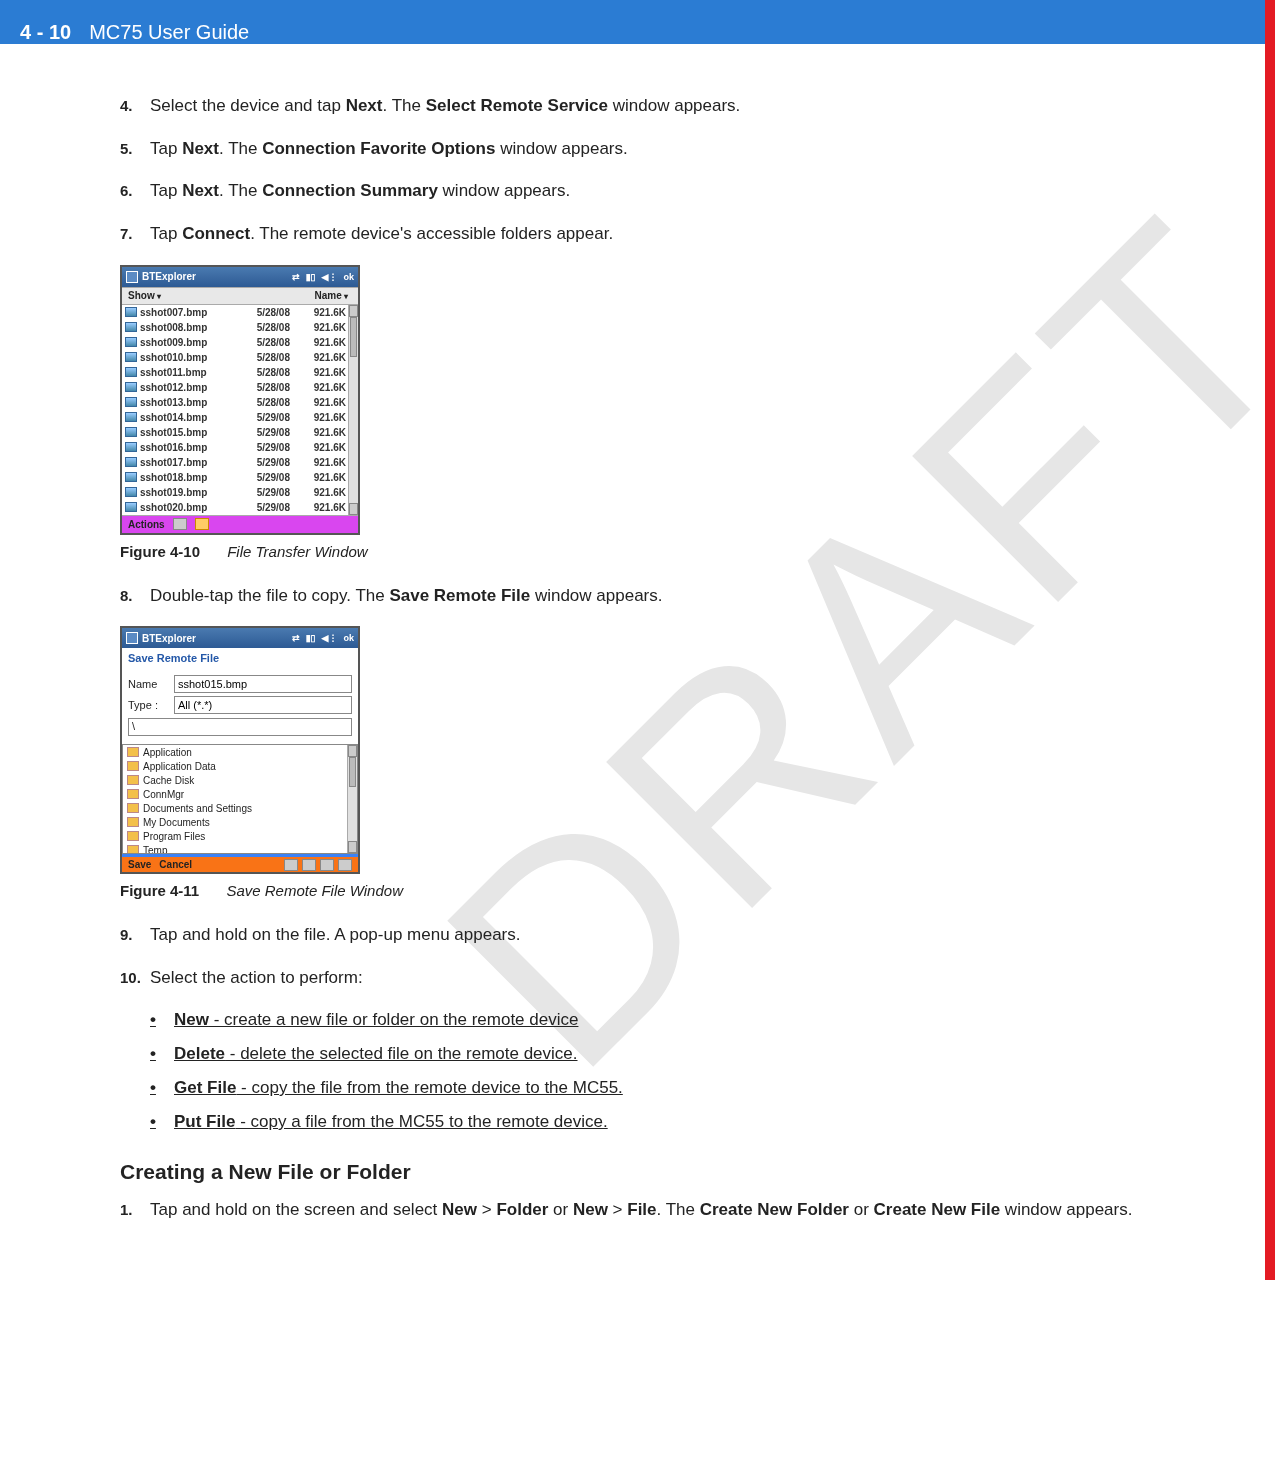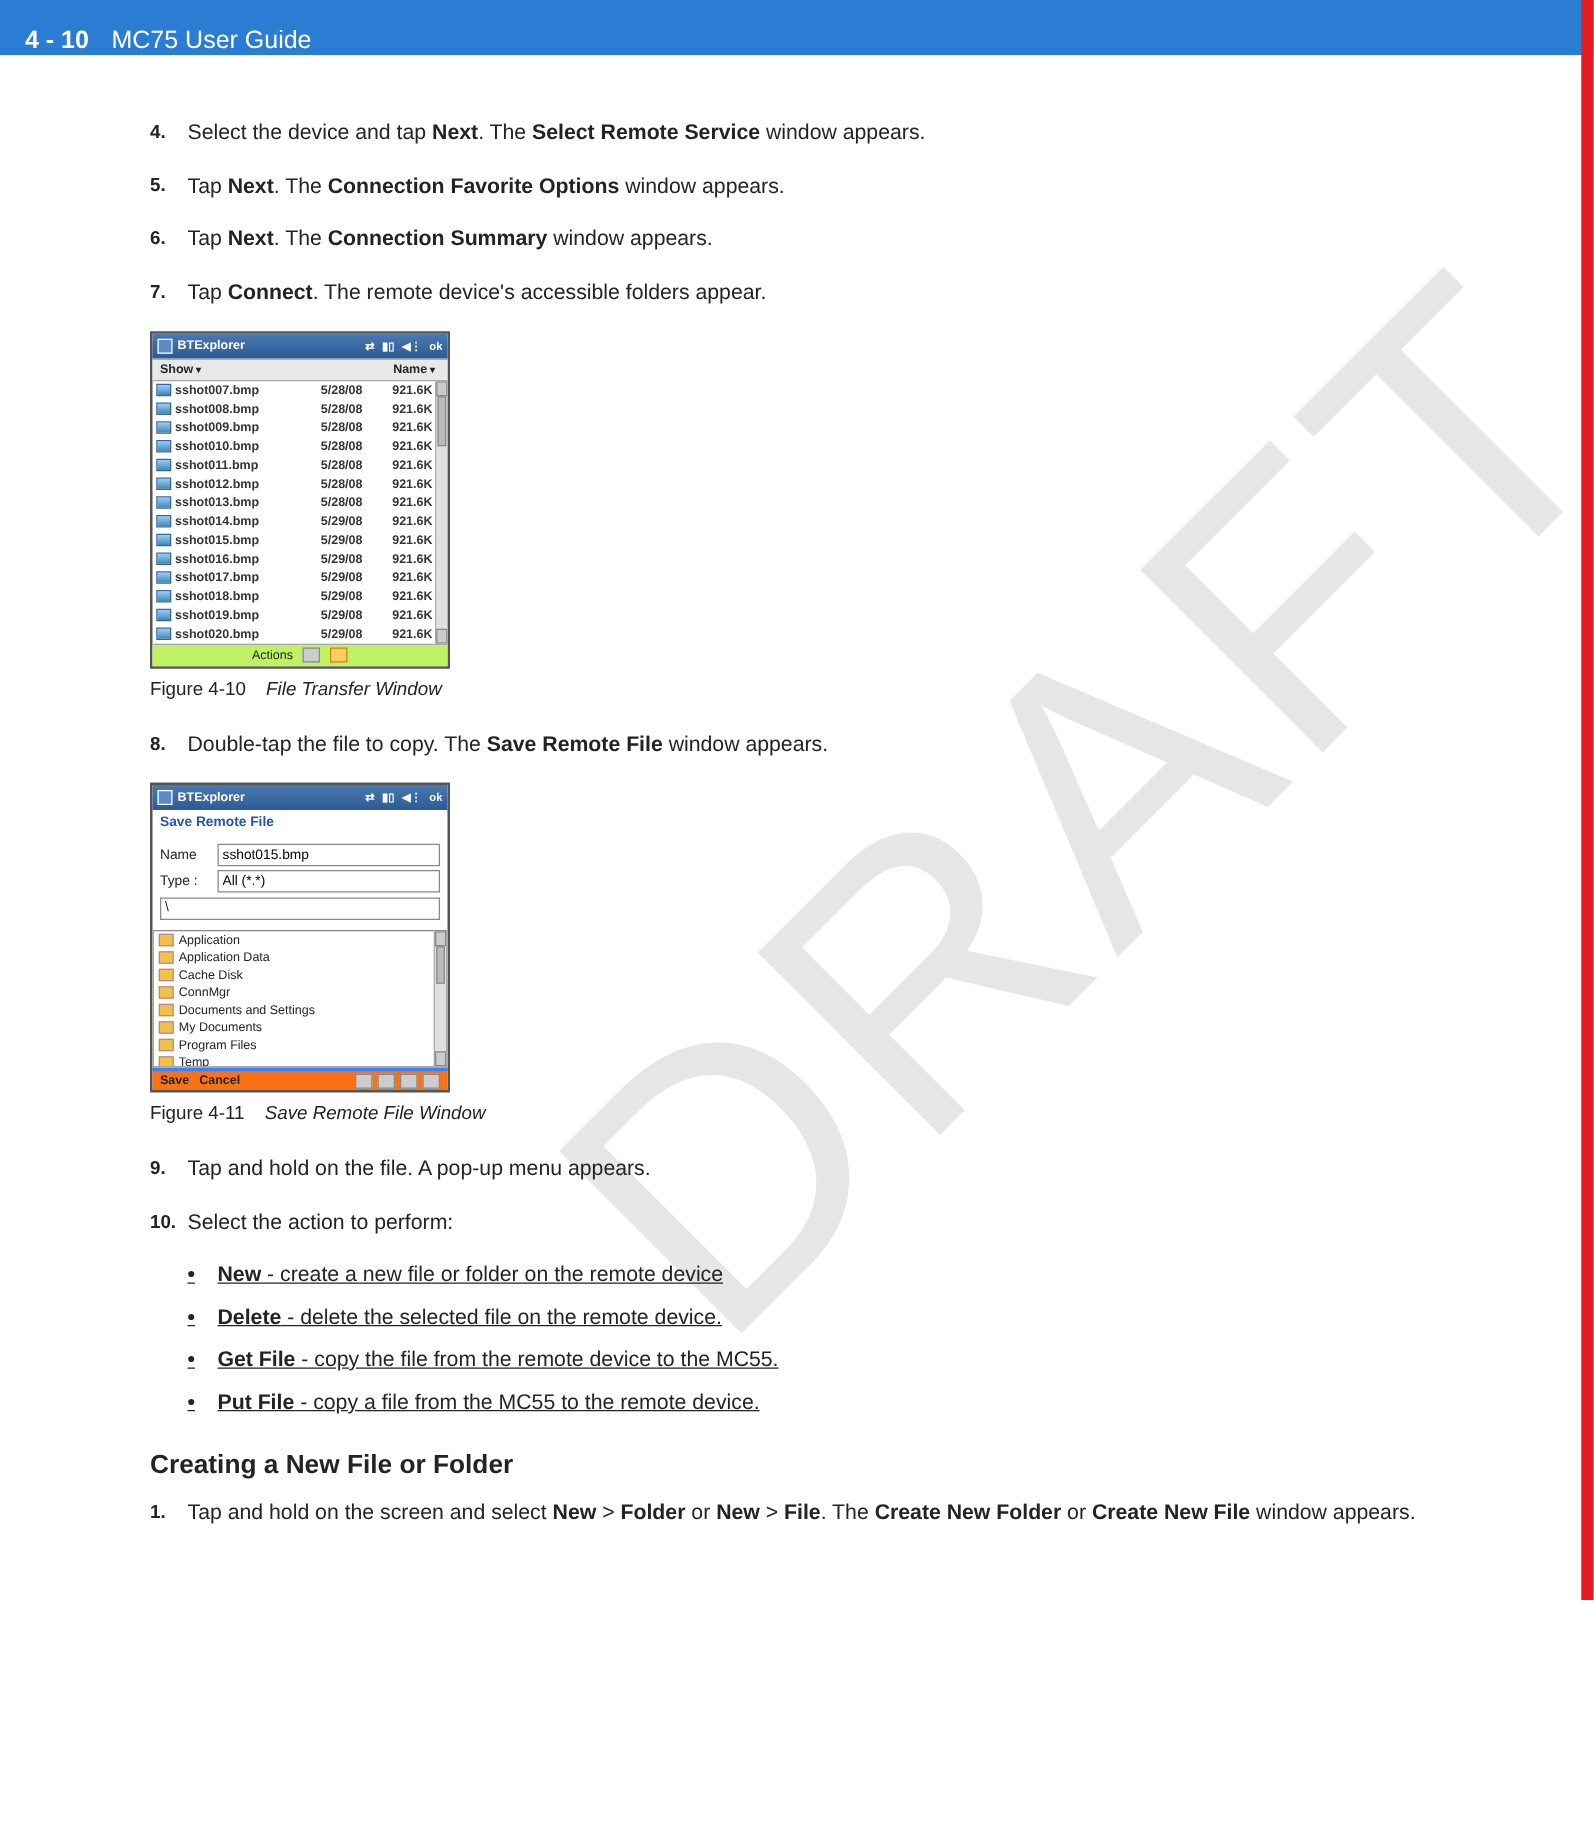--- a/index.html
+++ b/index.html
@@ -132,30 +132,29 @@
     padding-right:12px;
     font-weight:bold;
     color:#333;
     font-size:10px;
   }
   .ss-row .icon { width:12px; height:10px; margin:0 3px; background:linear-gradient(#9cf,#48a); border:1px solid #369;}
   .ss-row .fname { flex:0 0 90px; }
   .ss-row .fdate { flex:0 0 60px; text-align:right;}
   .ss-row .fsize { flex:1; text-align:right;}
   .ss-bottombar {
-    background:#bef264;
+    background:#d946ef;
     border-top:1px solid #aaa;
     height:18px;
     display:flex;
     align-items:center;
     padding:0 6px;
-    font-weight:normal;
+    font-weight:bold;
     font-size:10px;
     gap:8px;
-    justify-content:center;
   }
   .ss-bottombar .kbico { width:14px; height:12px; background:#ccc; border:1px solid #888;}
   .ss-bottombar .refico { width:14px; height:12px; background:#fc6; border:1px solid #c80;}
 
   
   .ss2-body { padding:4px 6px; font-size:11px; }
   .ss2-title { color:#2458a8; font-weight:bold; padding:4px 6px; font-size:11px;}
   .ss2-fieldrow { display:flex; align-items:center; margin:3px 0; gap:6px;}
   .ss2-fieldrow label { flex:0 0 40px;}
   .ss2-input { flex:1; height:18px; border:1px solid #888; padding:1px 3px; font-size:11px; background:#fff;}
@@ -187,24 +186,24 @@
     gap:8px;
   }
   .ss2-bottombar .ricons { display:flex; gap:4px; margin-left:auto;}
   .ss2-bottombar .rico { width:14px; height:12px; background:#ccc; border:1px solid #888;}
 
   .fig-caption {
     font-size: 15px;
     margin: 8px 0 24px 0;
   }
   .fig-caption .figlabel {
-    font-weight: normal;
+    font-weight: bold;
     font-family: "Arial Narrow", Arial, sans-serif;
     font-stretch: condensed;
-    margin-right: 12px;
+    margin-right: 23px;
   }
   .fig-caption .figtitle { font-style: italic; }
 
   .bullet-list {
     margin-left: 30px;
   }
   .bullet {
     display:flex;
     margin: 10px 0;
     font-size: 17px;

